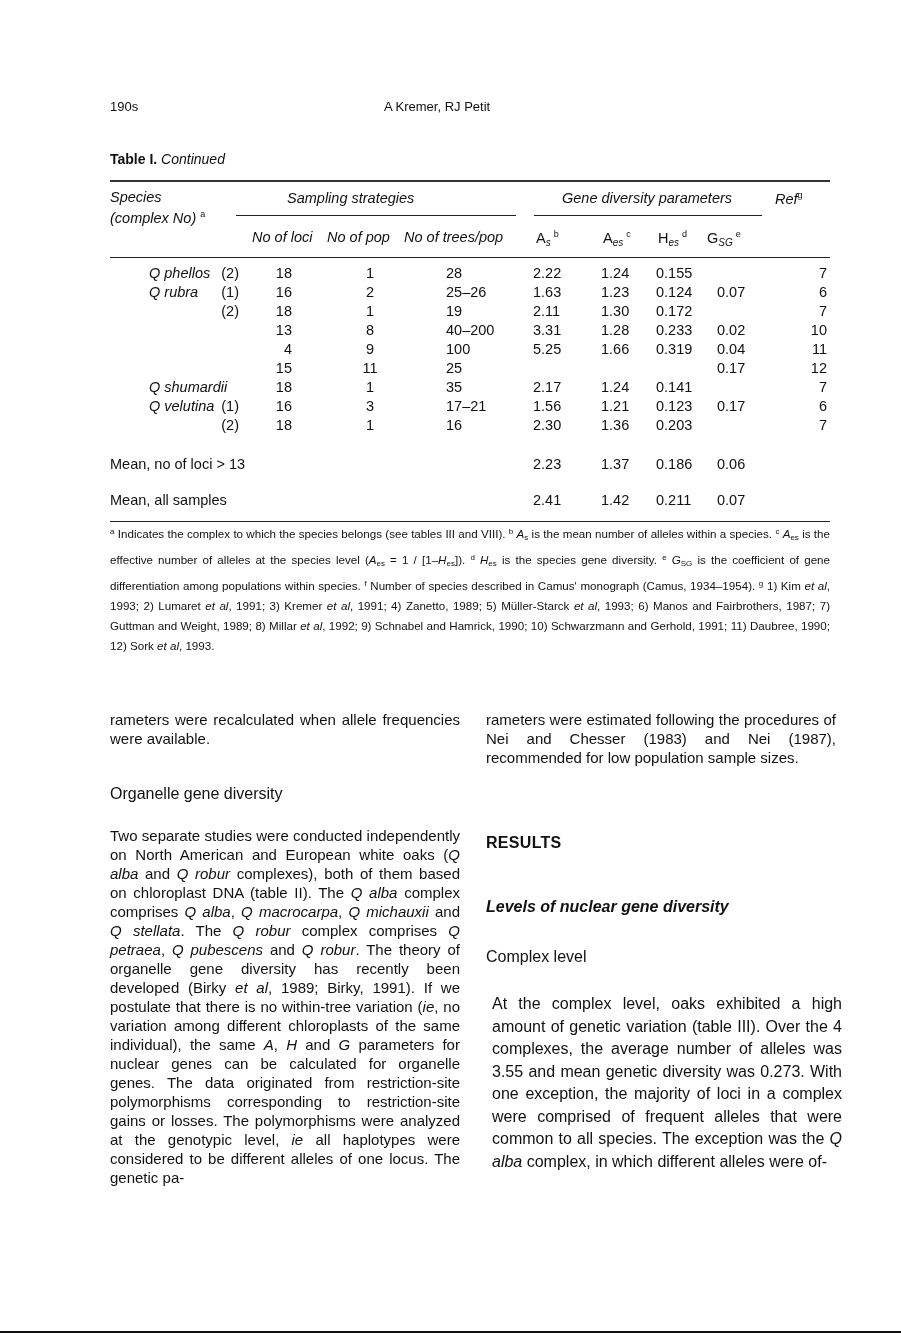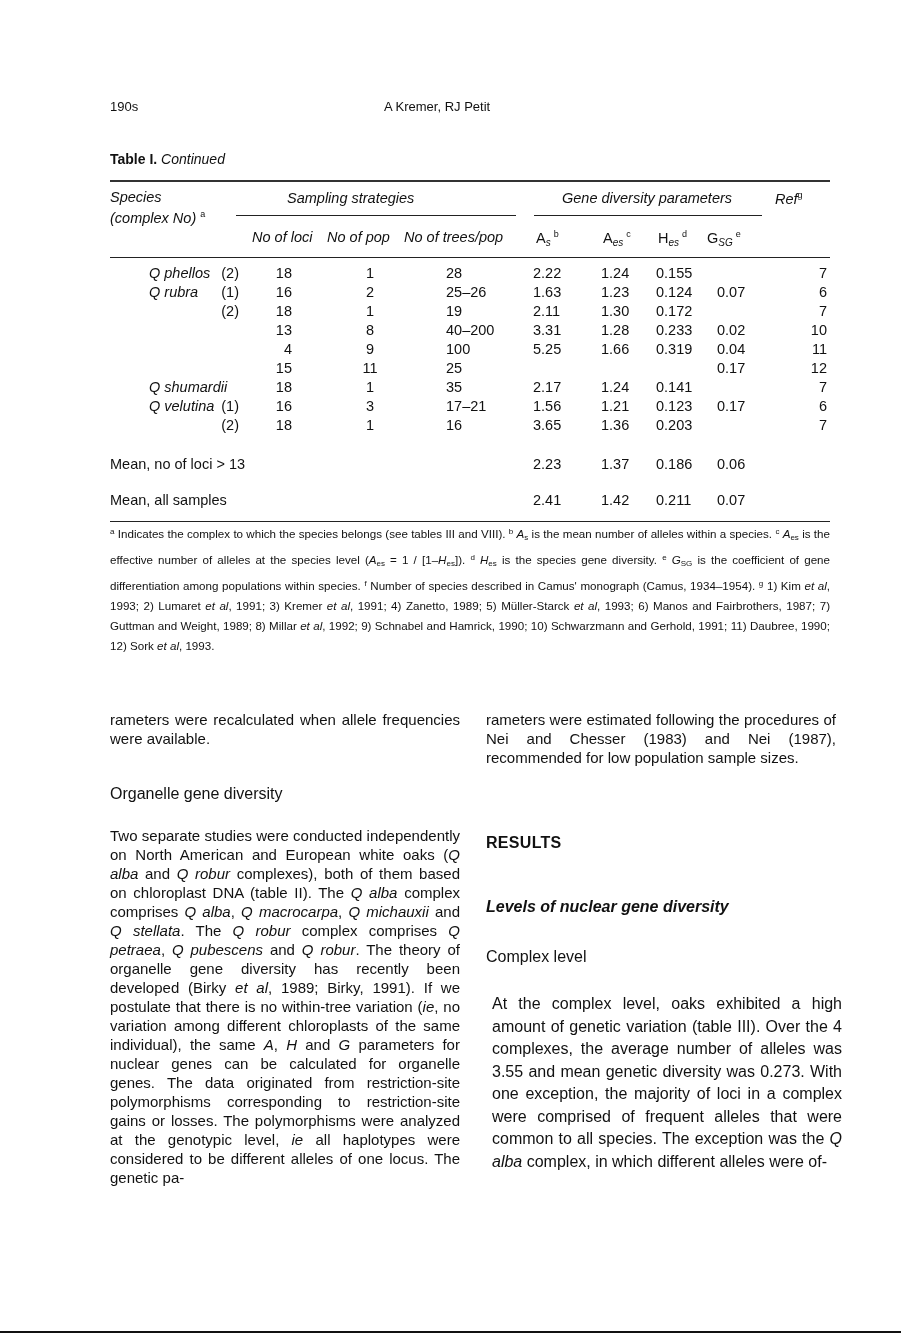--- a/index.html
+++ b/index.html
@@ -187,21 +187,21 @@
       <span class="cell hes">0.123</span>
       <span class="cell gsg">0.17</span>
       <span class="cell ref">6</span>
     </div>
     <div class="tr" style="top: 417px;">
       <span class="cell species"></span>
       <span class="cell complex">(2)</span>
       <span class="cell loci">18</span>
       <span class="cell pop">1</span>
       <span class="cell trees">16</span>
-      <span class="cell as">3.65</span>
+      <span class="cell as">2.30</span>
       <span class="cell aes">1.36</span>
       <span class="cell hes">0.203</span>
       <span class="cell gsg"></span>
       <span class="cell ref">7</span>
     </div>
     <div class="tr" style="top: 456px;">
       <span class="cell mean-label">Mean, no of loci &gt; 13</span>
       <span class="cell as">2.23</span>
       <span class="cell aes">1.37</span>
       <span class="cell hes">0.186</span>

